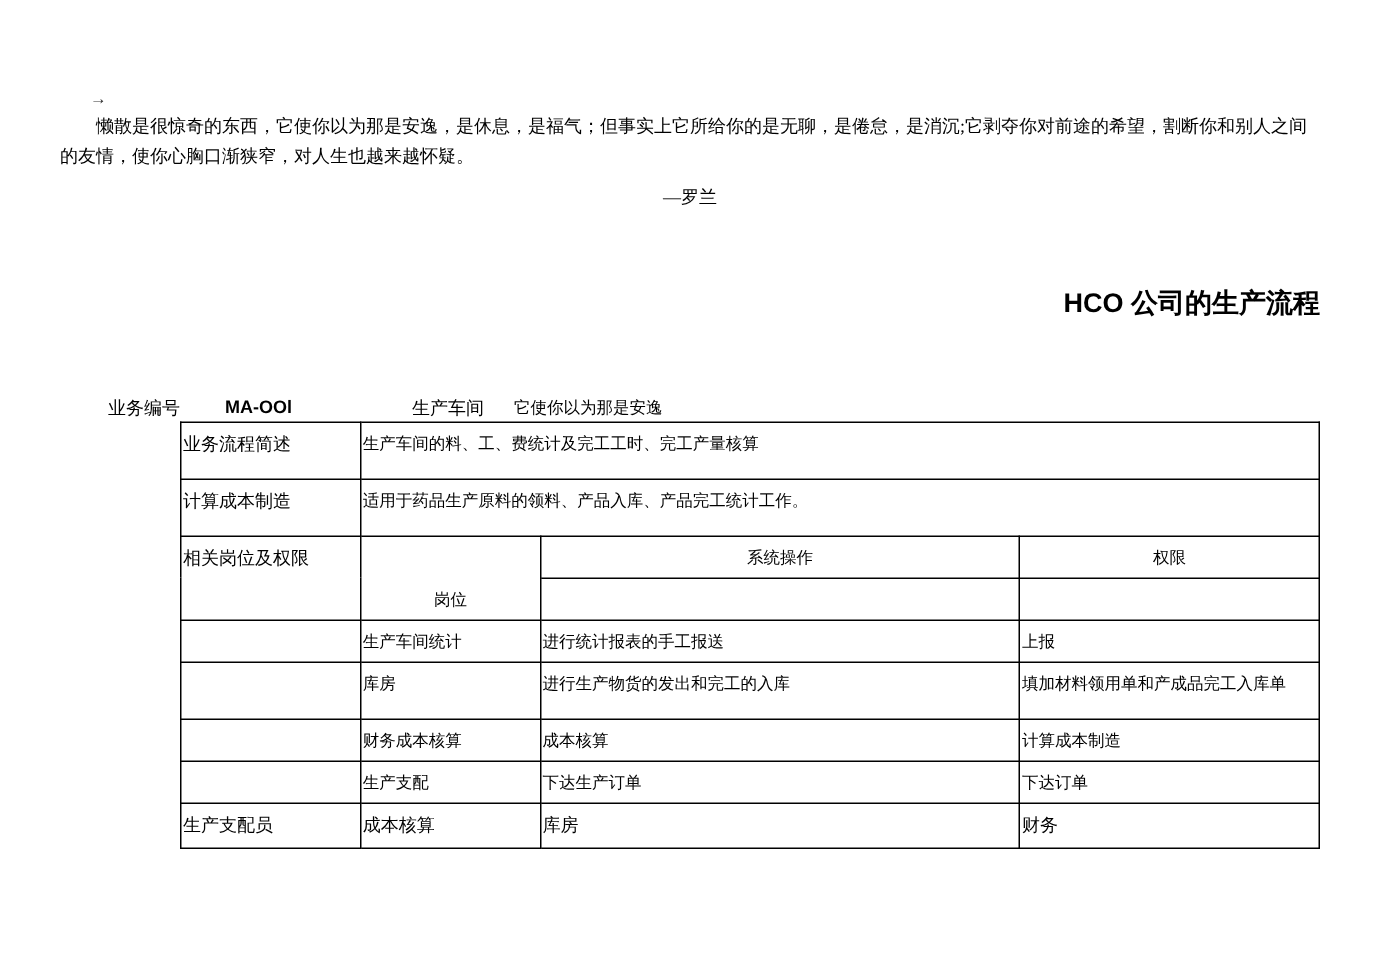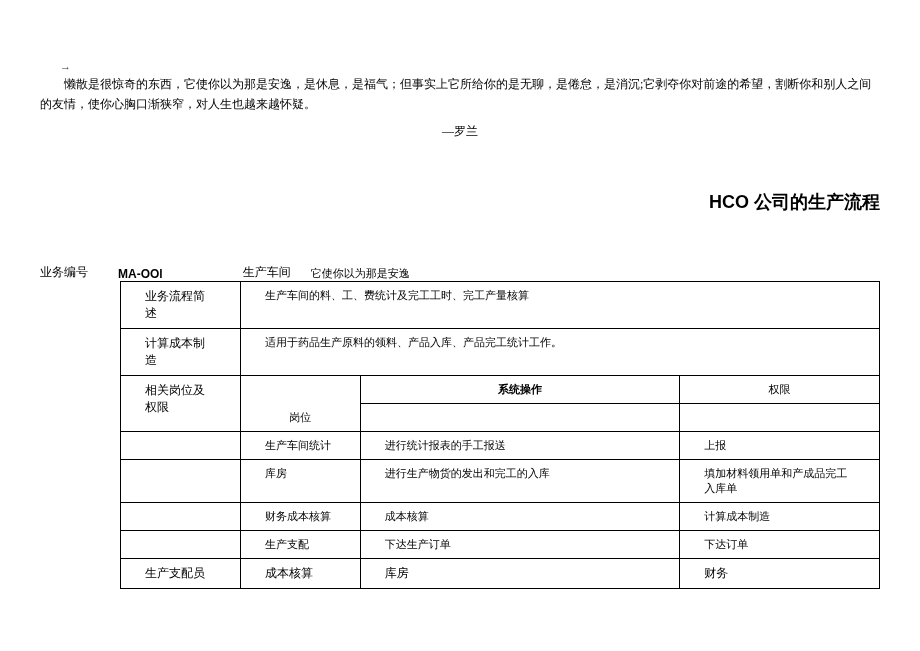--- a/index.html
+++ b/index.html
@@ -33,23 +33,24 @@
     }
     .doc-title {
       text-align: right;
       font-size: 18px;
       font-weight: bold;
       margin-bottom: 50px;
       font-family: "SimHei", "黑体", sans-serif;
     }
     .header-line {
       display: flex;
-      align-items: flex-end;
+      align-items: flex-start;
       margin-bottom: 0;
       padding-left: 0;
+      margin-left: 32px;
     }
     .header-line .label1 {
       font-size: 12px;
       margin-right: 30px;
     }
     .header-line .value1 {
       font-family: Liberation Sans, sans-serif;
       font-weight: bold;
       font-size: 12px;
       margin-right: 80px;
@@ -62,38 +63,37 @@
       font-size: 11px;
     }
     table {
       border-collapse: collapse;
       width: 760px;
       margin-left: 80px;
       font-size: 11px;
     }
     td {
       border: 1px solid #000;
-      padding: 6px 24px;
+      padding: 6px 1px;
       vertical-align: top;
       height: 28px;
     }
     .label-cell {
       width: 120px;
       font-size: 12px;
     }
     .tall-cell {
       height: 38px;
     }
     .pos-cell {
       text-align: center;
       width: 120px;
     }
     .op-cell {
       width: 320px;
-      font-weight: bold;
     }
     .perm-cell {
       width: 200px;
     }
     .bottom-row td {
       font-size: 12px;
       height: 24px;
     }
     .sub-header {
       text-align: center;

